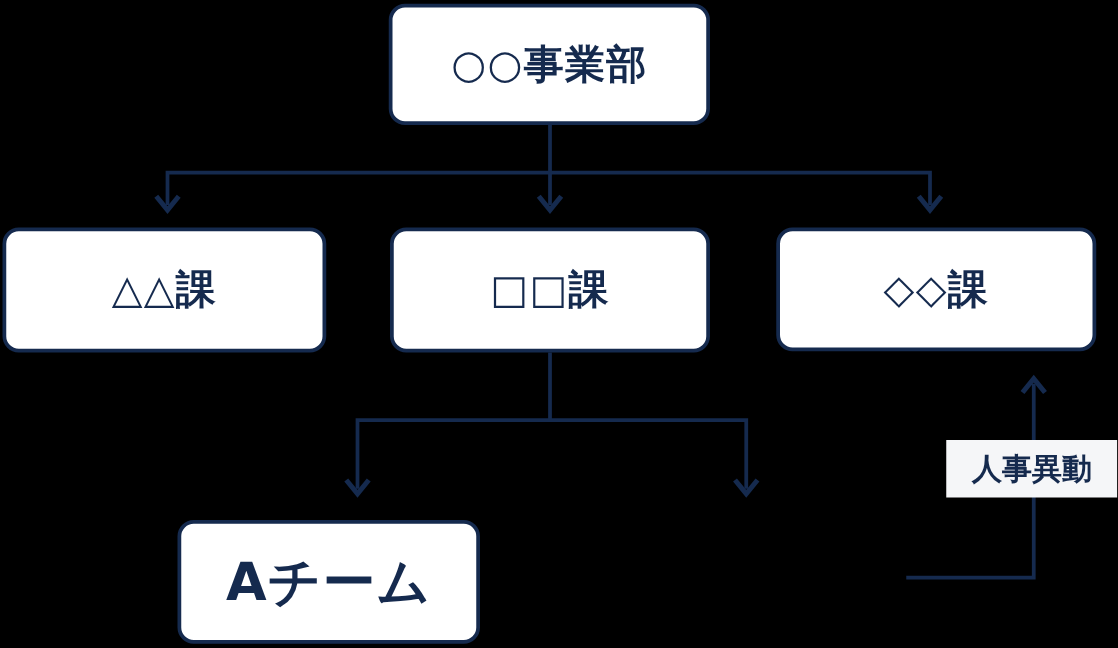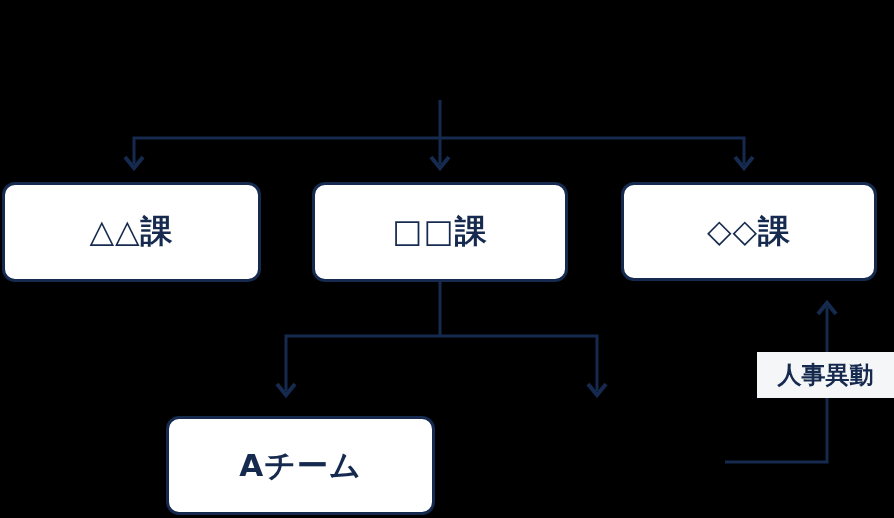--- a/index.html
+++ b/index.html
@@ -35,21 +35,21 @@
     color: #152a4e;
     font-size: 32px;
     font-weight: bold;
     letter-spacing: 1px;
     z-index: 2;
   }
   .node[data-name="org-node-division"]  { left: 311px; top: 3px;   width: 257px; height: 97px; }
   .node[data-name="org-node-section-1"] { left: 2px;   top: 182px; width: 259px; height: 100px; }
   .node[data-name="org-node-section-2"] { left: 312px; top: 182px; width: 256px; height: 100px; }
   .node[data-name="org-node-section-3"] { left: 621px; top: 182px; width: 256px; height: 99px; }
-  .node[data-name="org-node-team-a"]    { left: 166px; top: 416px; width: 269px; height: 99px; font-size: 31px; }
+  .node[data-name="org-node-team-a"]    { left: 142px; top: 416px; width: 242px; height: 99px; font-size: 42px; }
   .node[data-name="org-node-team-b"]    { left: 468px; top: 416px; width: 257px; height: 99px; font-size: 31px; }
   .annotation {
     position: absolute;
     left: 757px;
     top: 352px;
     width: 137px;
     height: 46px;
     background: #f5f6f8;
     color: #152a4e;
     font-size: 24px;
@@ -81,20 +81,21 @@
 
       <path d="M125 157 L134 168 L143 157" stroke-width="4" data-name="arrowhead-down-section-1-icon"></path>
       <path d="M431 157 L440 168 L449 157" stroke-width="4" data-name="arrowhead-down-section-2-icon"></path>
       <path d="M735 157 L744 168 L753 157" stroke-width="4" data-name="arrowhead-down-section-3-icon"></path>
       <path d="M277 384 L286 395 L295 384" stroke-width="4" data-name="arrowhead-down-team-a-icon"></path>
       <path d="M588 384 L597 395 L606 384" stroke-width="4" data-name="arrowhead-down-team-b-icon"></path>
       <path d="M818 314 L827 303 L836 314" stroke-width="4" data-name="arrowhead-up-section-3-icon"></path>
     </g>
   </svg>
 
+  <div class="node" data-name="org-node-division">○○事業部</div>
 
   <div class="node" data-name="org-node-section-1">△△課</div>
 
   <div class="node" data-name="org-node-section-2">□□課</div>
 
   <div class="node" data-name="org-node-section-3">◇◇課</div>
 
   <div class="node" data-name="org-node-team-a">Aチーム</div>
 
 

